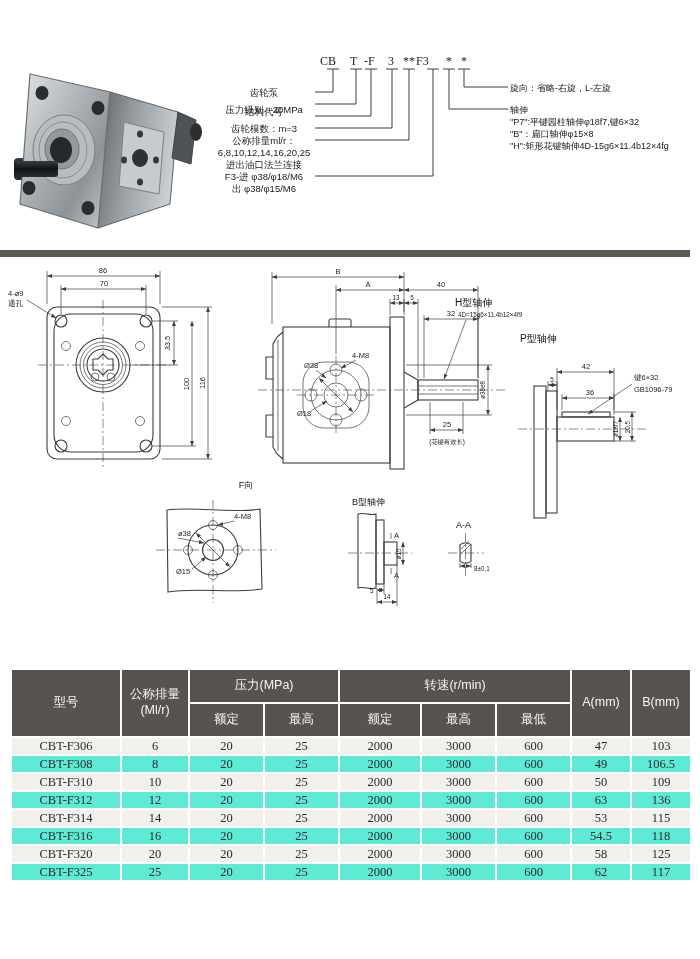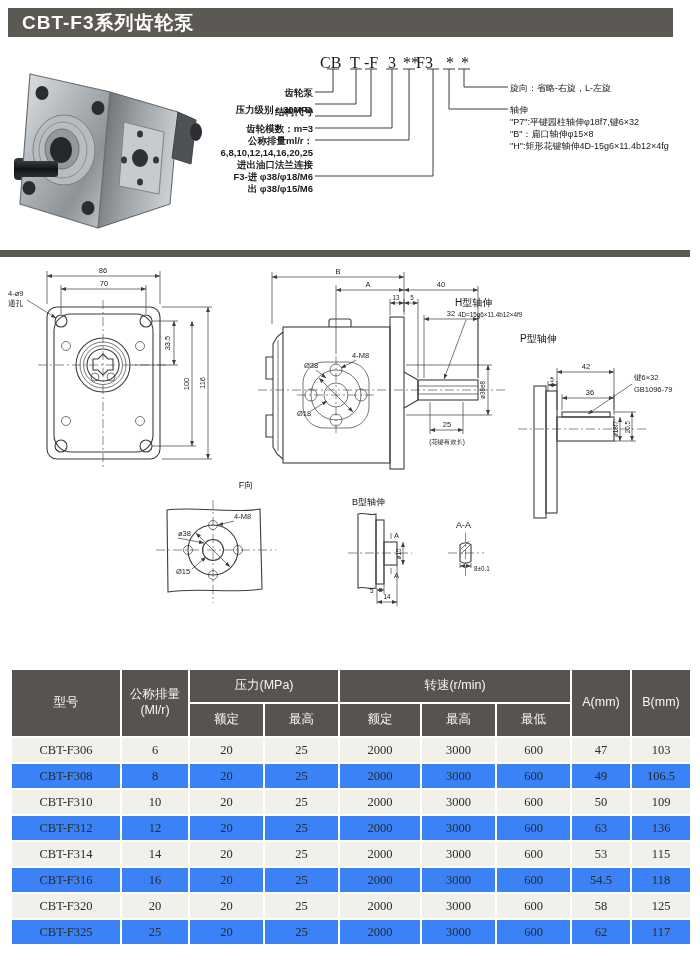--- a/index.html
+++ b/index.html
@@ -6,50 +6,49 @@
   #page{position:relative;width:700px;height:959px;background:#fff;overflow:hidden;
         font-family:"Liberation Sans","DejaVu Sans",sans-serif;color:#222;}
   .titlebar{position:absolute;left:8px;top:8px;width:665px;height:29px;background:#5c5854;
         color:#fff;font-size:19px;font-weight:bold;line-height:29px;padding-left:14px;
         box-sizing:border-box;letter-spacing:1px;}
   .divider{position:absolute;left:0;top:250px;width:690px;height:7px;background:#5c5854;}
   .photo{position:absolute;left:12px;top:62px;width:200px;height:172px;}
   .codewrap{position:absolute;left:215px;top:52px;width:485px;height:195px;font-size:9.5px;}
   .codewrap svg{position:absolute;left:0;top:0;}
   .codepart{position:absolute;top:2px;font-family:"Liberation Serif","DejaVu Serif",serif;
-        font-size:16px;color:#1a1a1a;}
-  .lbl-left{position:absolute;left:0;width:98px;text-align:right;white-space:nowrap;color:#1a1a1a;font-weight:bold;}
+        font-size:12px;color:#1a1a1a;}
+  .lbl-left{position:absolute;left:0;width:98px;text-align:center;white-space:nowrap;color:#1a1a1a;}
   .lbl-right{position:absolute;left:295px;width:200px;text-align:left;white-space:nowrap;color:#1a1a1a;font-size:9px;}
   .drawings{position:absolute;left:0;top:258px;width:700px;height:410px;}
   
   .o{stroke:#3c3c3c;stroke-width:1.1;fill:none;}
   .d{stroke:#3c3c3c;stroke-width:.7;fill:none;}
   .c{stroke:#3c3c3c;stroke-width:.6;stroke-dasharray:9 3 2 3;fill:none;}
   .t{font:7.5px "Liberation Sans",sans-serif;fill:#222;}
   .t6{font:6.3px "Liberation Sans",sans-serif;fill:#222;}
   .t9{font:9px "Liberation Sans",sans-serif;fill:#111;}
   .t10{font:10px "Liberation Sans",sans-serif;fill:#111;}
   .tm{text-anchor:middle;}
   
   .spec{position:absolute;left:10px;top:668px;width:680px;border-collapse:collapse;
         table-layout:fixed;border:1px solid #c9c8c4;}
   .spec th{background:#565350;color:#f7f7f7;font-size:12.5px;font-weight:normal;
         border:2px solid #fff;text-align:center;padding:0;line-height:1.25;}
   .spec thead tr{height:34px;}
   .spec td{font-family:"Liberation Serif","DejaVu Serif",serif;font-size:12.5px;color:#2a2a2a;
         border:2px solid #fff;text-align:center;padding:0;}
-  .spec tbody tr{height:26px;background:#f2f0eb;}
-  .spec tbody tr.alt{background:#3b82f6;}
+  .spec tbody tr{height:18px;background:#f2f0eb;}
+  .spec tbody tr.alt{background:#5eead4;}
 </style>
 </head>
 <body>
 
 <div id="page">
 
-  <div class="titlebar">CBT-F3系列齿轮泵</div>
 
   <svg class="photo" viewBox="0 0 200 172">
     <defs>
       <linearGradient id="metal" x1="0" y1="0" x2="1" y2="1">
         <stop offset="0" stop-color="#dfe3e6"></stop>
           <stop offset=".45" stop-color="#a9aeb2"></stop>
         <stop offset=".7" stop-color="#8e9397"></stop>
           <stop offset="1" stop-color="#c4c9cd"></stop>
       </linearGradient>
       <linearGradient id="bodyg" x1="0" y1="0" x2="1" y2=".3">

